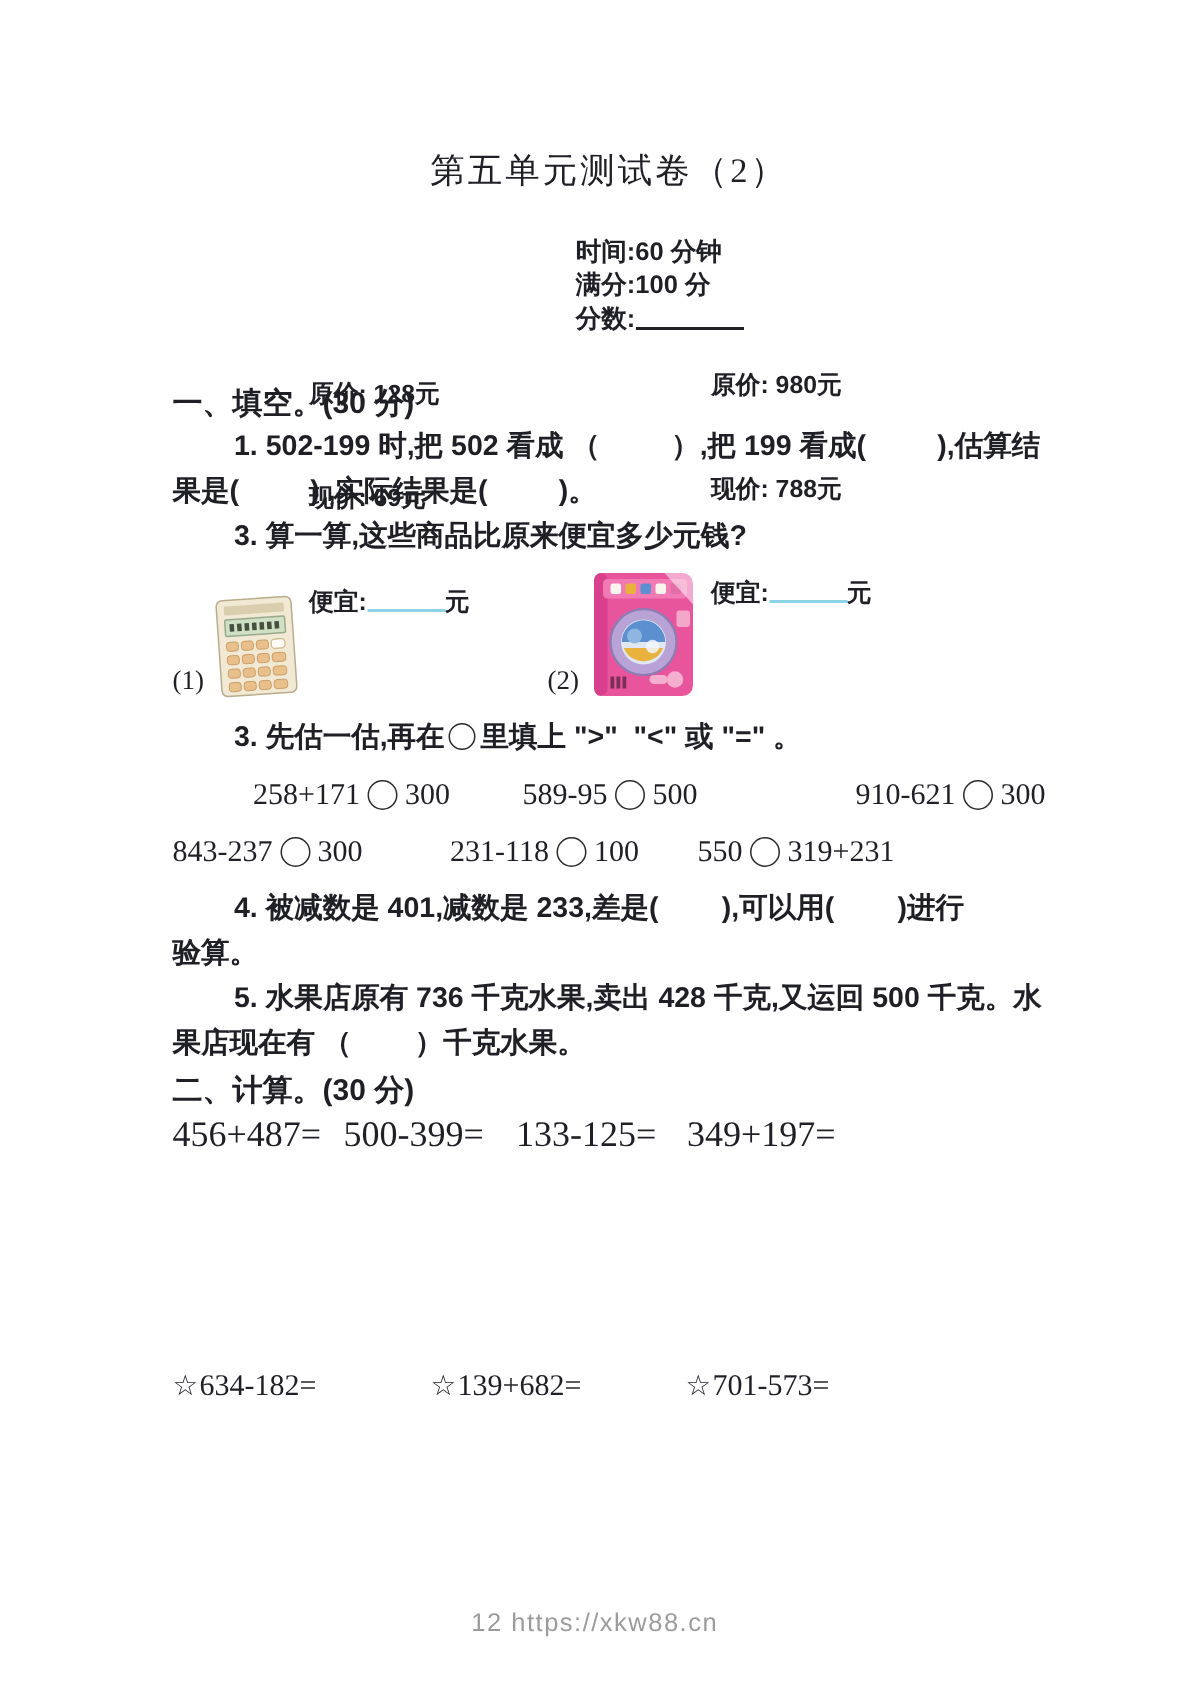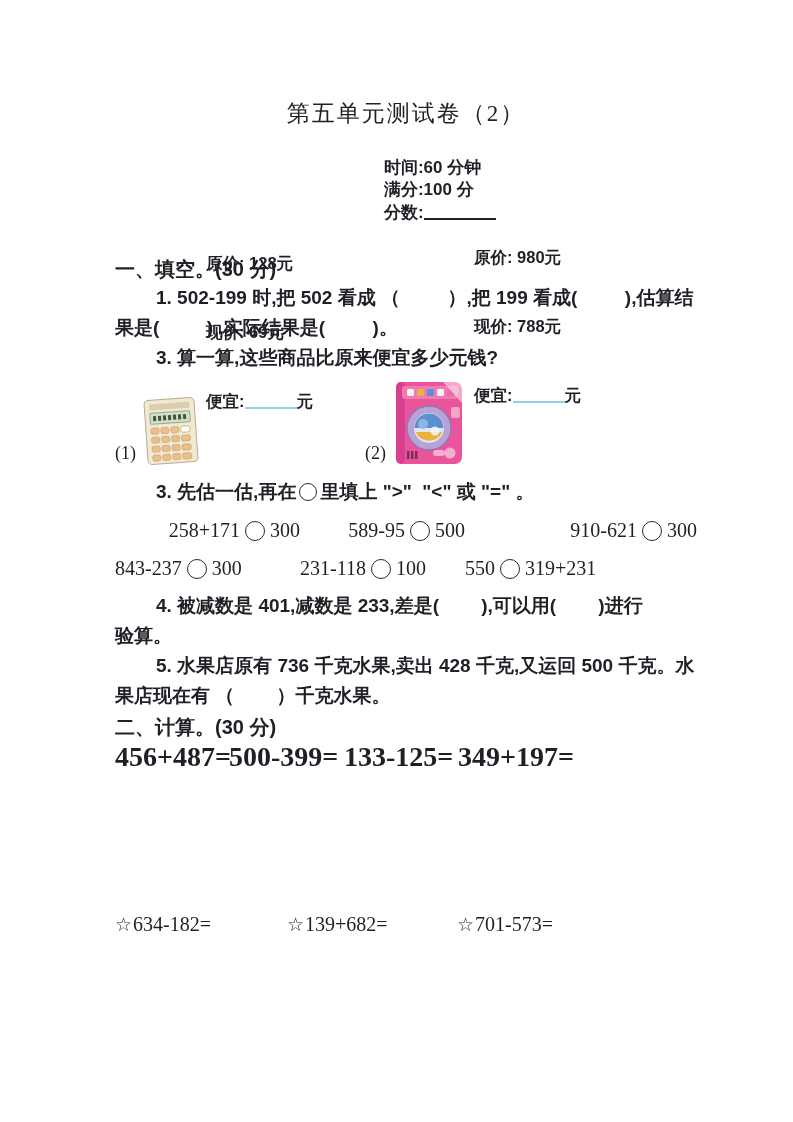--- a/index.html
+++ b/index.html
@@ -94,24 +94,23 @@
     font-family:"Liberation Serif", serif;
     font-size:20px;
     line-height:38px;
     font-weight:400;
   }
   
   .expr-row {
     display:grid;
     grid-template-columns:114px 115px 114px auto;
     font-family:"Liberation Serif", serif;
-    font-size:28px;
+    font-size:24px;
     line-height:26px;
     margin-top:3px;
-    font-weight:bold;
   }
   .starred-row {
     display:grid;
     grid-template-columns:172px 170px auto;
     font-family:"Liberation Serif", serif;
     font-size:20px;
     line-height:28px;
   }
   .star { font-size:19px; margin-right:1px; }
   .workspace { height:140px; }
@@ -254,14 +253,15 @@
   </div>
 
   <div class="workspace"></div>
 
   <div class="starred-row">
     <span><span class="star">☆</span><span>634-182=</span></span>
     <span><span class="star">☆</span><span>139+682=</span></span>
     <span><span class="star">☆</span><span>701-573=</span></span>
   </div>
 
+  <div class="footer">12 https://xkw88.cn</div>
 
 </div>
 
 </body></html>

